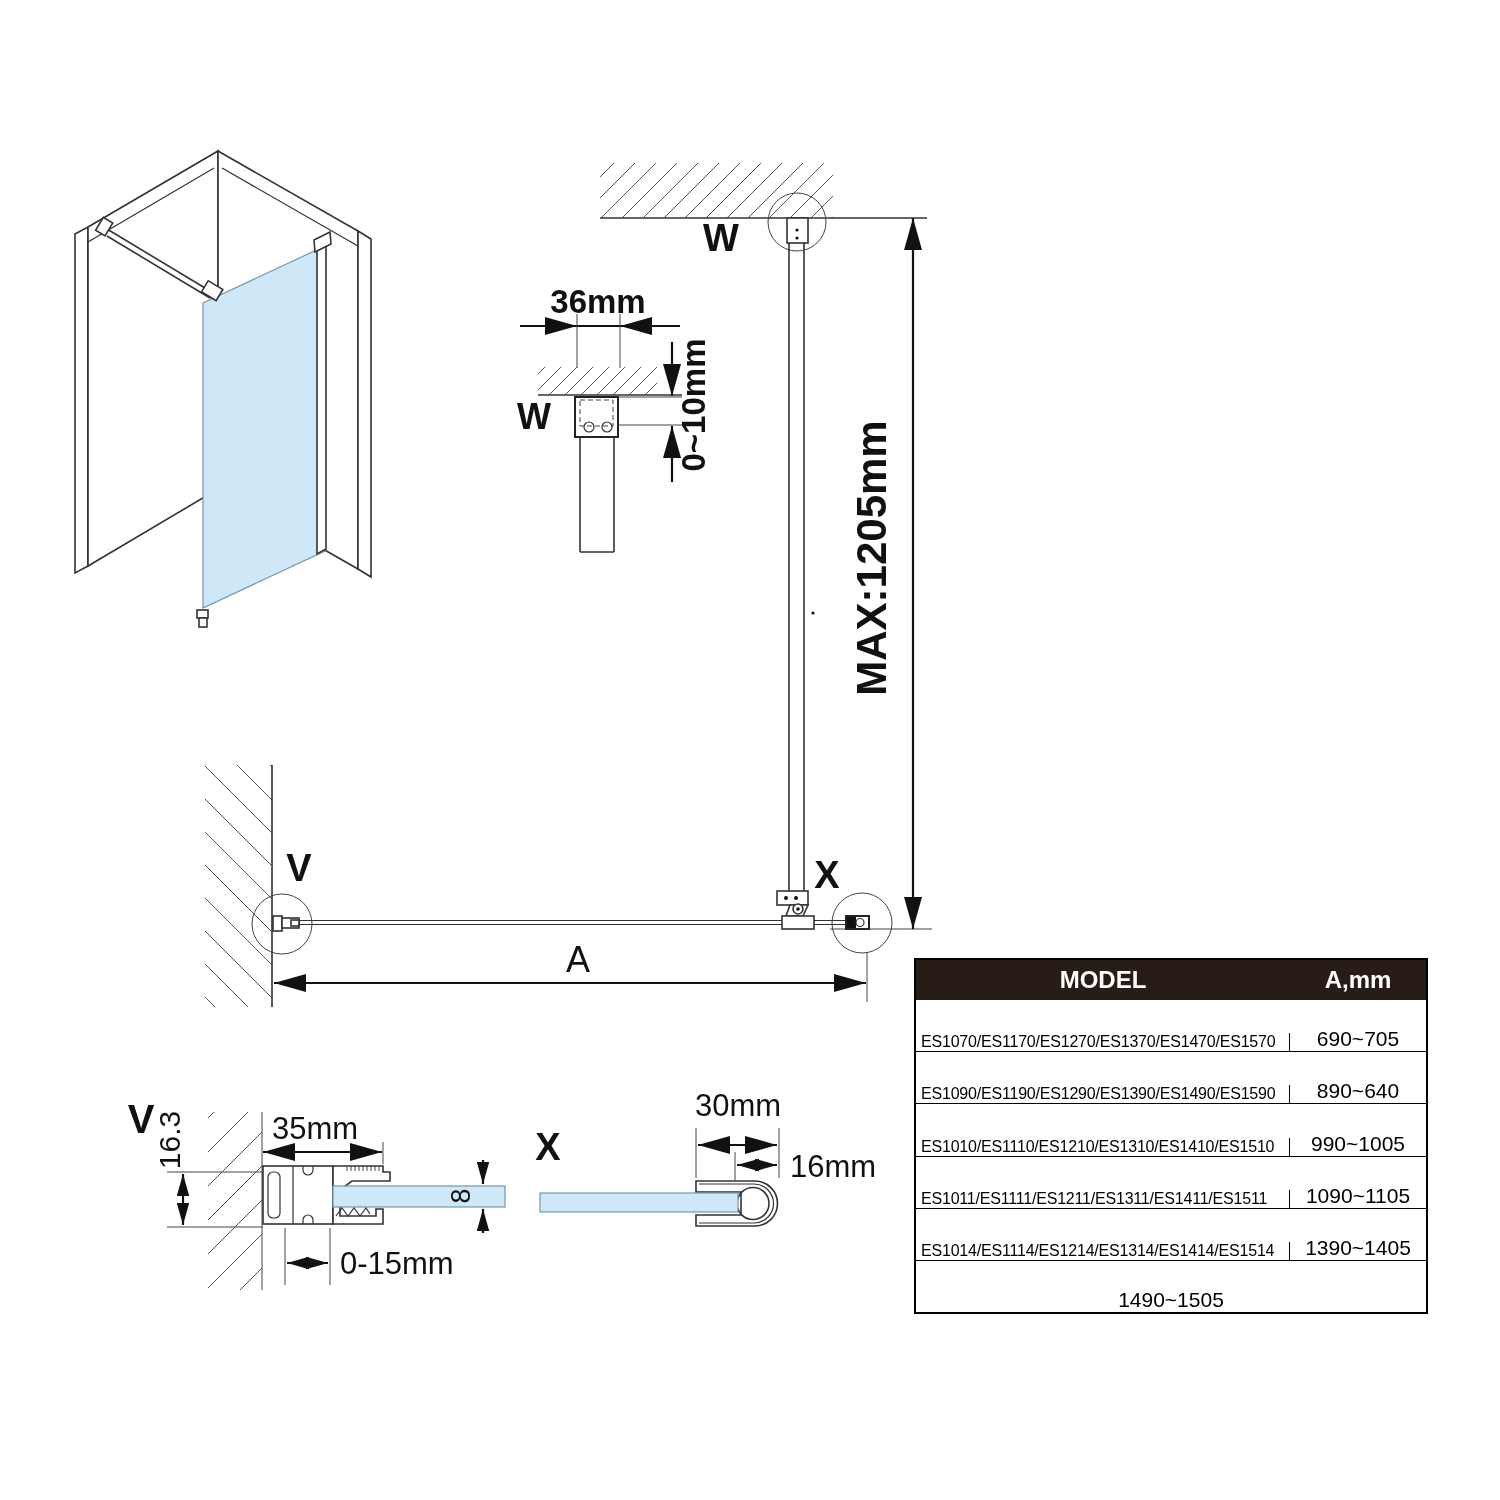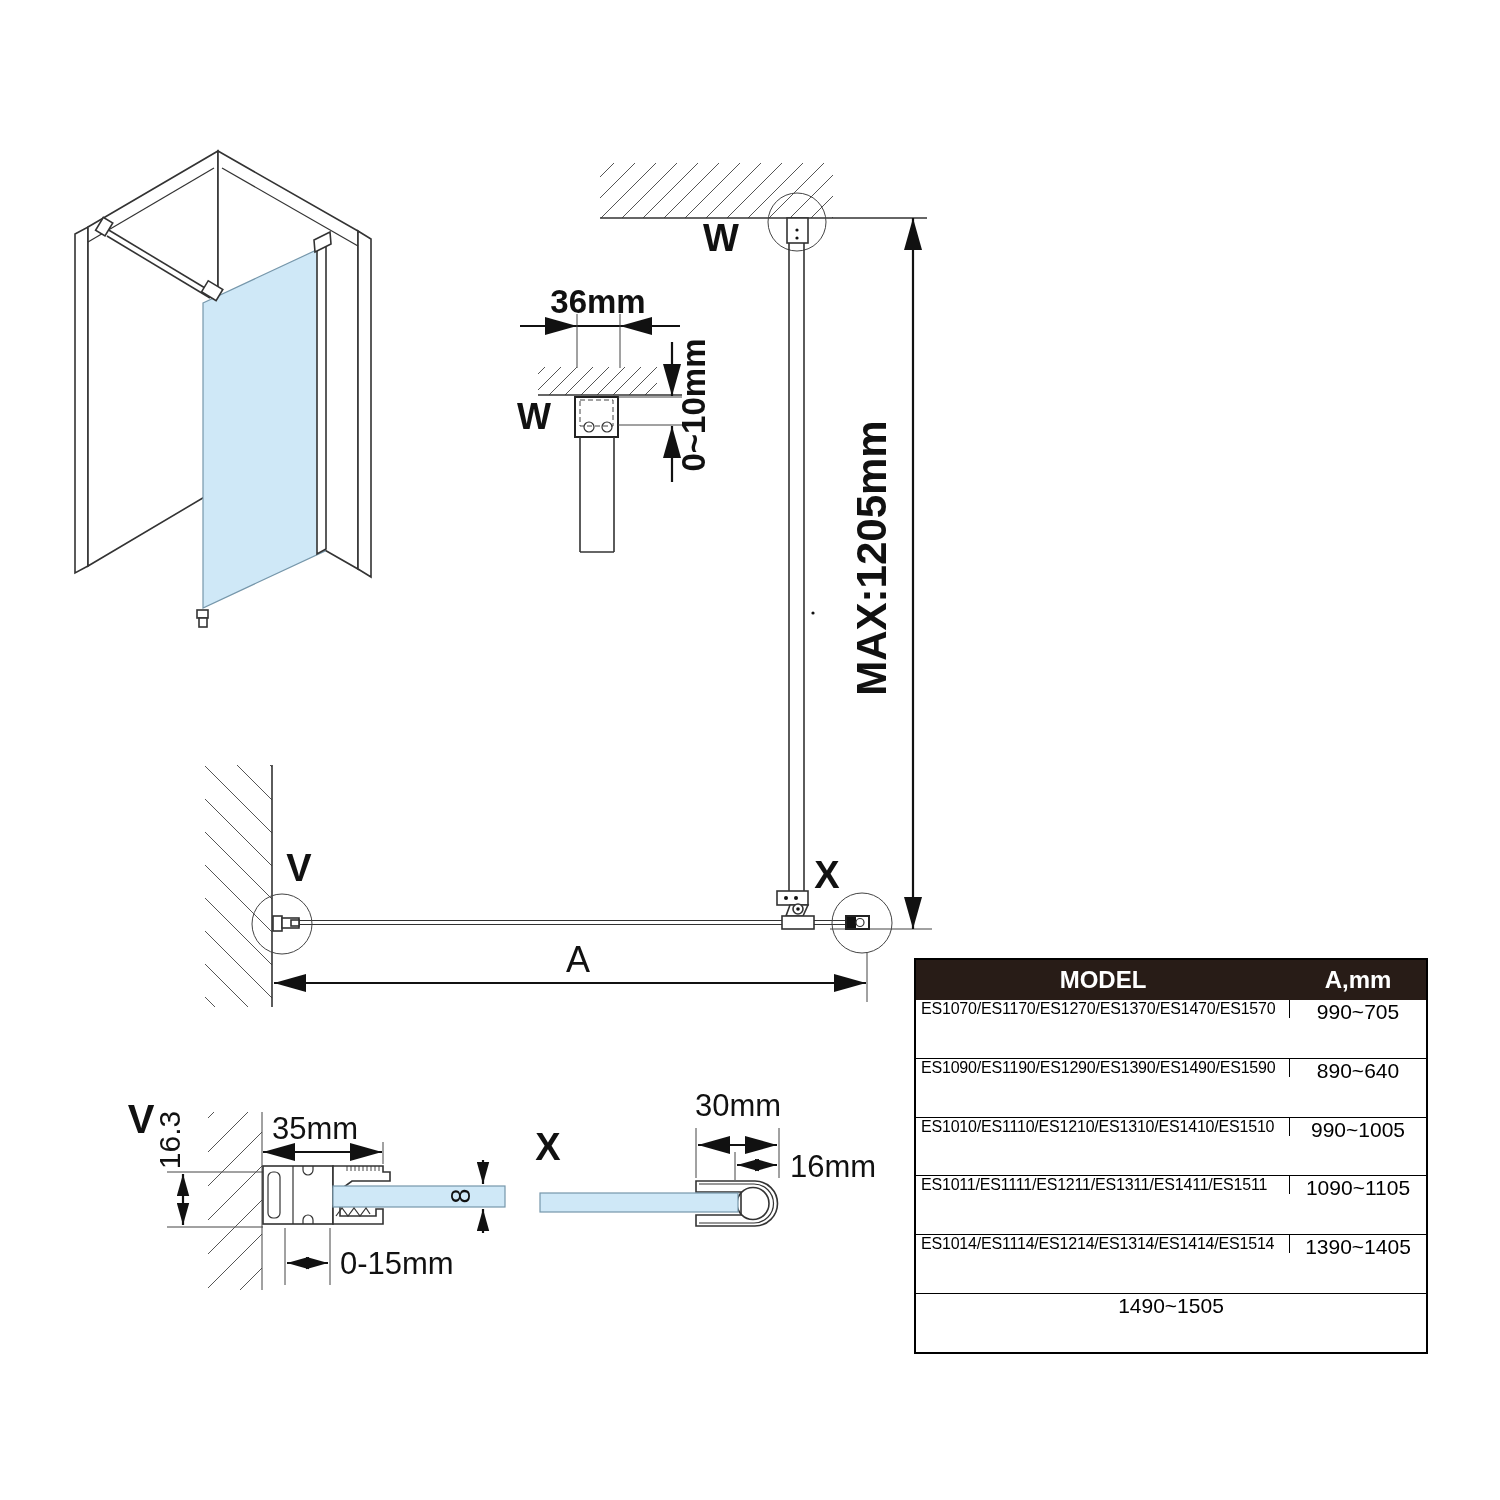--- a/index.html
+++ b/index.html
@@ -14,29 +14,29 @@
   .dim{stroke:#111;stroke-width:2.2;fill:none;}
   .wfill{fill:#fff;stroke:#333;stroke-width:1.6;}
   .wfill2{fill:#fff;stroke:#222;stroke-width:2;}
   .blk{fill:#111;stroke:none;}
   .glass{fill:var(--glass,#cfe8f7);stroke:#7697ab;stroke-width:1.2;}
   .dash{stroke-dasharray:5 3;}
   text{fill:#111;}
   .txtB{font-weight:bold;}
 
   
-  #spec-table{position:absolute;left:914px;top:958px;width:514px;height:396px;
+  #spec-table{position:absolute;left:914px;top:958px;width:514px;height:356px;
       border:2px solid #000;box-sizing:border-box;display:flex;flex-direction:column;
       background:#fff;}
   #spec-table .hdr{display:flex;height:40px;flex:0 0 40px;
       background:var(--header_bg,#281c17);color:var(--header_text,#fff);
       font-weight:bold;font-size:24px;align-items:center;}
   #spec-table .hdr .c1{width:374px;text-align:center;}
   #spec-table .hdr .c2{flex:1;text-align:center;}
-  #spec-table .row{display:flex;flex:1;align-items:flex-start;border-bottom:1.5px solid #000;}
+  #spec-table .row{display:flex;flex:1;align-items:flex-end;border-bottom:1.5px solid #000;}
   #spec-table .row:last-child{border-bottom:none;}
   #spec-table .row .c1{width:374px;box-sizing:border-box;border-right:1.5px solid #000;
       display:flex;align-items:center;padding-left:5px;
       font-size:16px;letter-spacing:-0.2px;white-space:nowrap;overflow:hidden;}
   #spec-table .row .c2{flex:1;display:flex;align-items:center;justify-content:center;
       font-size:21px;}
 </style>
 </head>
 <body>
 
@@ -264,21 +264,21 @@
 
 <div id="spec-table">
   <div class="hdr">
     <div class="c1">MODEL</div>
     <div class="c2">A,mm</div>
   </div>
   <div id="table-body" style="display:flex;flex-direction:column;flex:1;">
 
       <div class="row">
         <div class="c1">ES1070/ES1170/ES1270/ES1370/ES1470/ES1570</div>
-        <div class="c2">990~705</div>
+        <div class="c2">690~705</div>
       </div>
 
 
       <div class="row">
         <div class="c1">ES1090/ES1190/ES1290/ES1390/ES1490/ES1590</div>
         <div class="c2">890~640</div>
       </div>
 
       <div class="row">
         <div class="c1">ES1010/ES1110/ES1210/ES1310/ES1410/ES1510</div>

